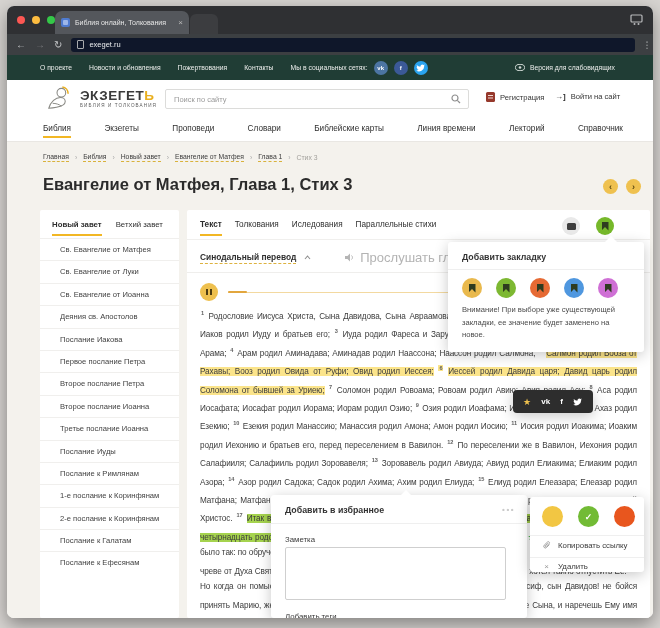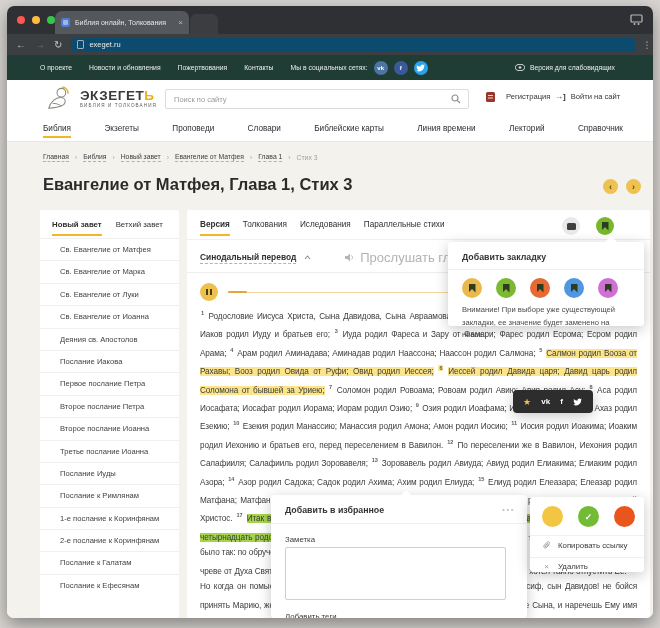--- a/index.html
+++ b/index.html
@@ -17,21 +17,21 @@
          display:flex; align-items:center; padding:0 6px; gap:5px; }
   .tab-fav { width:9px; height:9px; border-radius:2px; background:#4f7bd0; flex:0 0 auto; position:relative; }
   .tab-fav::after{content:"";position:absolute;left:2px;top:2px;right:2px;bottom:2px;background:#9db7ea;border-radius:1px;}
   .tab-title { color:#e6e6e6; font-size:7px; white-space:nowrap; overflow:hidden; flex:1; }
   .tab-close { color:#b9b9b9; font-size:8px; }
   .tab-stub { position:absolute; left:183px; top:8px; width:28px; height:20px; background:#3c3d40; border-radius:6px 6px 0 0; }
   .chrome-ext { position:absolute; right:10px; top:7px; width:13px; height:13px; color:#b9babc; }
   .chrome-address { position:absolute; left:0; top:28px; width:100%; height:21px; background:#3c3f42; display:flex; align-items:center; }
   .nav-glyph { font-size:10px; color:#c6c8ca; margin-left:9px; }
   .nav-glyph.dim { color:#77797c; }
-  .url-pill { margin-left:9px; height:14px; width:564px; background:#0c4a6e; border-radius:3px; display:flex; align-items:center; padding:0 6px; gap:5px; }
+  .url-pill { margin-left:9px; height:14px; width:564px; background:#0f172a; border-radius:3px; display:flex; align-items:center; padding:0 6px; gap:5px; }
   .doc-ico { width:7px; height:9px; border:1px solid #a9abad; border-radius:1px; }
   .url-text { color:#e8eaec; font-size:7.5px; }
   .kebab { color:#c6c8ca; font-size:9px; margin-left:7px; }
 
   
   .topbar { position:absolute; left:0; top:49px; width:100%; height:25px; background:#203d35; display:flex; align-items:center; }
   .topbar a { color:#eceeec; font-size:6.8px; text-decoration:none; }
   .topbar-links { display:flex; gap:17px; margin-left:33px; }
   .social-wrap { display:flex; align-items:center; gap:6px; margin-left:17px; }
   .soc { width:14px; height:14px; border-radius:50%; display:flex; align-items:center; justify-content:center;
@@ -44,21 +44,21 @@
   .logo { position:absolute; left:36px; top:4px; display:flex; align-items:center; gap:8px; }
   .logo-ico { width:29px; height:29px; }
   .logo-name { font-size:13.5px; font-weight:bold; color:#3a3a3a; letter-spacing:.5px; line-height:13px; }
   .logo-accent { color:#e9af1f; }
   .logo-sub { font-size:4.6px; color:#5a5a5a; letter-spacing:1.1px; margin-top:1px; }
   .search { position:absolute; left:158px; top:9px; width:304px; height:20px; border:1px solid #dcdcda; border-radius:2px; background:#fff; }
   .search input { position:absolute; left:8px; top:0; width:270px; height:18px; border:none; outline:none; font-size:7.5px; color:#444;
                   font-family:"Liberation Sans",sans-serif; background:transparent; }
   .search input::placeholder { color:#9a9a9a; }
   .mag { position:absolute; right:7px; top:4px; width:10px; height:10px; }
-  .reg { position:absolute; left:479px; top:12px; display:flex; gap:11px; font-size:7.6px; color:#333; }
+  .reg { position:absolute; left:479px; top:12px; display:flex; align-items:center; gap:5px; font-size:7.6px; color:#333; }
   .reg-ico { width:9px; height:10px; background:#96392c; border-radius:1.5px; position:relative; }
   .reg-ico::after { content:""; position:absolute; left:2px; top:2.5px; width:5px; height:1px; background:#f2d9d2; box-shadow:0 2.5px 0 #f2d9d2; }
   .login { position:absolute; left:548px; top:12px; display:flex; align-items:center; gap:5px; font-size:7.6px; color:#333; }
   .login-ico { font-size:8px; color:#333; font-weight:bold; }
 
   
   .mainnav { position:absolute; left:0; top:112px; width:100%; height:24px; background:#fff; border-bottom:1px solid #e9e7e3; }
   .mainnav-inner { position:absolute; left:36px; right:30px; top:0; height:24px; display:flex; justify-content:space-between; align-items:center; }
   .mainnav-item { font-size:8.2px; color:#2e2e2e; position:relative; padding-bottom:3px; }
   .mainnav-item.active::after { content:""; position:absolute; left:0; right:0; bottom:-2px; height:2px; background:#f2b724; }
@@ -107,21 +107,21 @@
 
   .verses { position:absolute; left:13px; top:96px; width:437px; font-size:8.2px; line-height:15.4px; color:#3c3c3c;
             text-align:justify; letter-spacing:-0.1px; }
   .vn { font-size:5.6px; color:#5f5f5f; font-weight:bold; vertical-align:4px; padding:0 1px; }
   .hl-y { background:#fbe48a; }
   .hl-g { background:#a5d34e; }
   .star { color:#46b549; font-size:9px; padding:0 3px; }
 
   .shadowbox { box-shadow:0 3px 14px rgba(0,0,0,.22); }
   
-  .bm-popup { position:absolute; left:441px; top:100px; width:196px; height:84px; background:#fff; border-radius:3px; }
+  .bm-popup { position:absolute; left:441px; top:100px; width:196px; height:110px; background:#fff; border-radius:3px; }
   .bm-popup::before { content:""; position:absolute; top:-6px; right:27px; border:6px solid transparent; border-bottom-color:#fff; border-top:none; }
   .bm-title { position:absolute; left:14px; top:10px; font-size:8.8px; font-weight:bold; color:#333; }
   .bm-div { position:absolute; left:0; top:27px; width:100%; height:1px; background:#efefef; }
   .bm-colors { position:absolute; left:14px; top:36px; display:flex; gap:14px; }
   .bm-c { width:20px; height:20px; border-radius:50%; display:flex; align-items:center; justify-content:center; }
   .bm-warn { position:absolute; left:14px; right:12px; top:62px; font-size:7.6px; line-height:12.5px; color:#4a4a4a; }
 
   
   .sharebar { position:absolute; left:506px; top:248px; width:80px; height:23px; background:#2d2d2d; border-radius:4px;
               display:flex; align-items:center; justify-content:space-evenly; }
@@ -276,41 +276,40 @@
         <span class="pgbtn">›</span>
       </div>
 
       <div class="card sidebar">
         <div class="sb-tabs">
           <span class="sb-tab active">Новый завет</span>
           <span class="sb-tab">Ветхий завет</span>
         </div>
         <div class="sb-list">
             <div class="sb-item">Св. Евангелие от Матфея</div>
-            <div class="sb-item">Св. Евангелие от Марка</div>
             <div class="sb-item">Св. Евангелие от Луки</div>
             <div class="sb-item">Св. Евангелие от Иоанна</div>
             <div class="sb-item">Деяния св. Апостолов</div>
             <div class="sb-item">Послание Иакова</div>
             <div class="sb-item">Первое послание Петра</div>
             <div class="sb-item">Второе послание Петра</div>
             <div class="sb-item">Второе послание Иоанна</div>
             <div class="sb-item">Третье послание Иоанна</div>
             <div class="sb-item">Послание Иуды</div>
             <div class="sb-item">Послание к Римлянам</div>
             <div class="sb-item">1-е послание к Коринфянам</div>
             <div class="sb-item">2-е послание к Коринфянам</div>
             <div class="sb-item">Послание к Галатам</div>
             <div class="sb-item">Послание к Ефесянам</div>
           </div>
       </div>
 
       <div class="card maincard">
         <div class="ct-tabs">
-            <span class="ct-tab active">Версия</span>
+            <span class="ct-tab active">Текст</span>
             <span class="ct-tab">Толкования</span>
             <span class="ct-tab">Иследования</span>
             <span class="ct-tab">Параллельные стихи</span>
           </div>
         <div class="ct-divider"></div>
         <div class="iconbtn btn-comment">
           <span class="comment-glyph"></span>
         </div>
         <div class="iconbtn btn-bookmark">
           <span class="bm-glyph"></span>

